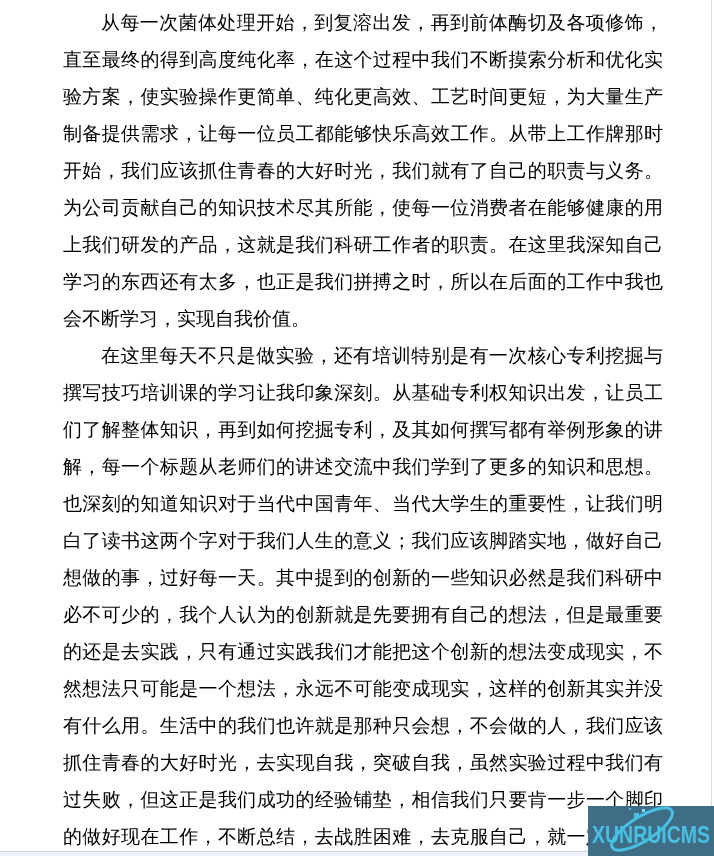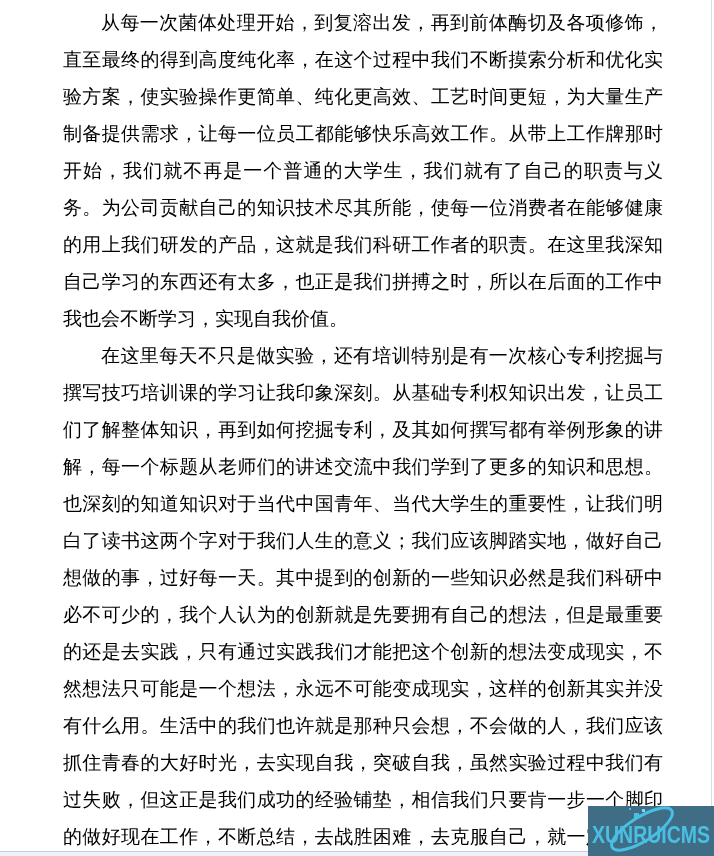--- a/index.html
+++ b/index.html
@@ -59,21 +59,21 @@
   .watermark svg {
     display: block;
   }
 </style>
 </head>
 <body>
 
 <div class="page">
 
   <div class="text-block">
-    <p>从每一次菌体处理开始，到复溶出发，再到前体酶切及各项修饰，直至最终的得到高度纯化率，在这个过程中我们不断摸索分析和优化实验方案，使实验操作更简单、纯化更高效、工艺时间更短，为大量生产制备提供需求，让每一位员工都能够快乐高效工作。从带上工作牌那时开始，我们就不再是一个普通的大学生，我们就有了自己的职责与义务。为公司贡献自己的知识技术尽其所能，使每一位消费者在能够健康的用上我们研发的产品，这就是我们科研工作者的职责。在这里我深知自己学习的东西还有太多，也正是我们拼搏之时，所以在后面的工作中我也会不断学习，实现自我价值。</p>
+    <p>从每一次菌体处理开始，到复溶出发，再到前体酶切及各项修饰，直至最终的得到高度纯化率，在这个过程中我们不断摸索分析和优化实验方案，使实验操作更简单、纯化更高效、工艺时间更短，为大量生产制备提供需求，让每一位员工都能够快乐高效工作。从带上工作牌那时开始，我们应该抓住青春的大好时光，我们就有了自己的职责与义务。为公司贡献自己的知识技术尽其所能，使每一位消费者在能够健康的用上我们研发的产品，这就是我们科研工作者的职责。在这里我深知自己学习的东西还有太多，也正是我们拼搏之时，所以在后面的工作中我也会不断学习，实现自我价值。</p>
     <p>在这里每天不只是做实验，还有培训特别是有一次核心专利挖掘与撰写技巧培训课的学习让我印象深刻。从基础专利权知识出发，让员工们了解整体知识，再到如何挖掘专利，及其如何撰写都有举例形象的讲解，每一个标题从老师们的讲述交流中我们学到了更多的知识和思想。也深刻的知道知识对于当代中国青年、当代大学生的重要性，让我们明白了读书这两个字对于我们人生的意义；我们应该脚踏实地，做好自己想做的事，过好每一天。其中提到的创新的一些知识必然是我们科研中必不可少的，我个人认为的创新就是先要拥有自己的想法，但是最重要的还是去实践，只有通过实践我们才能把这个创新的想法变成现实，不然想法只可能是一个想法，永远不可能变成现实，这样的创新其实并没有什么用。生活中的我们也许就是那种只会想，不会做的人，我们应该抓住青春的大好时光，去实现自我，突破自我，虽然实验过程中我们有过失败，但这正是我们成功的经验铺垫，相信我们只要肯一步一个脚印的做好现在工作，不断总结，去战胜困难，去克服自己，就一定会有所成就。</p>
   </div>
 
   <div class="right-border"></div>
   <div class="bottom-strip"></div>
 
   <div class="watermark">
     <svg width="126" height="50" viewBox="0 0 126 50">
       <rect x="0" y="0" width="126" height="50" fill="#3f6d86"></rect>
 

